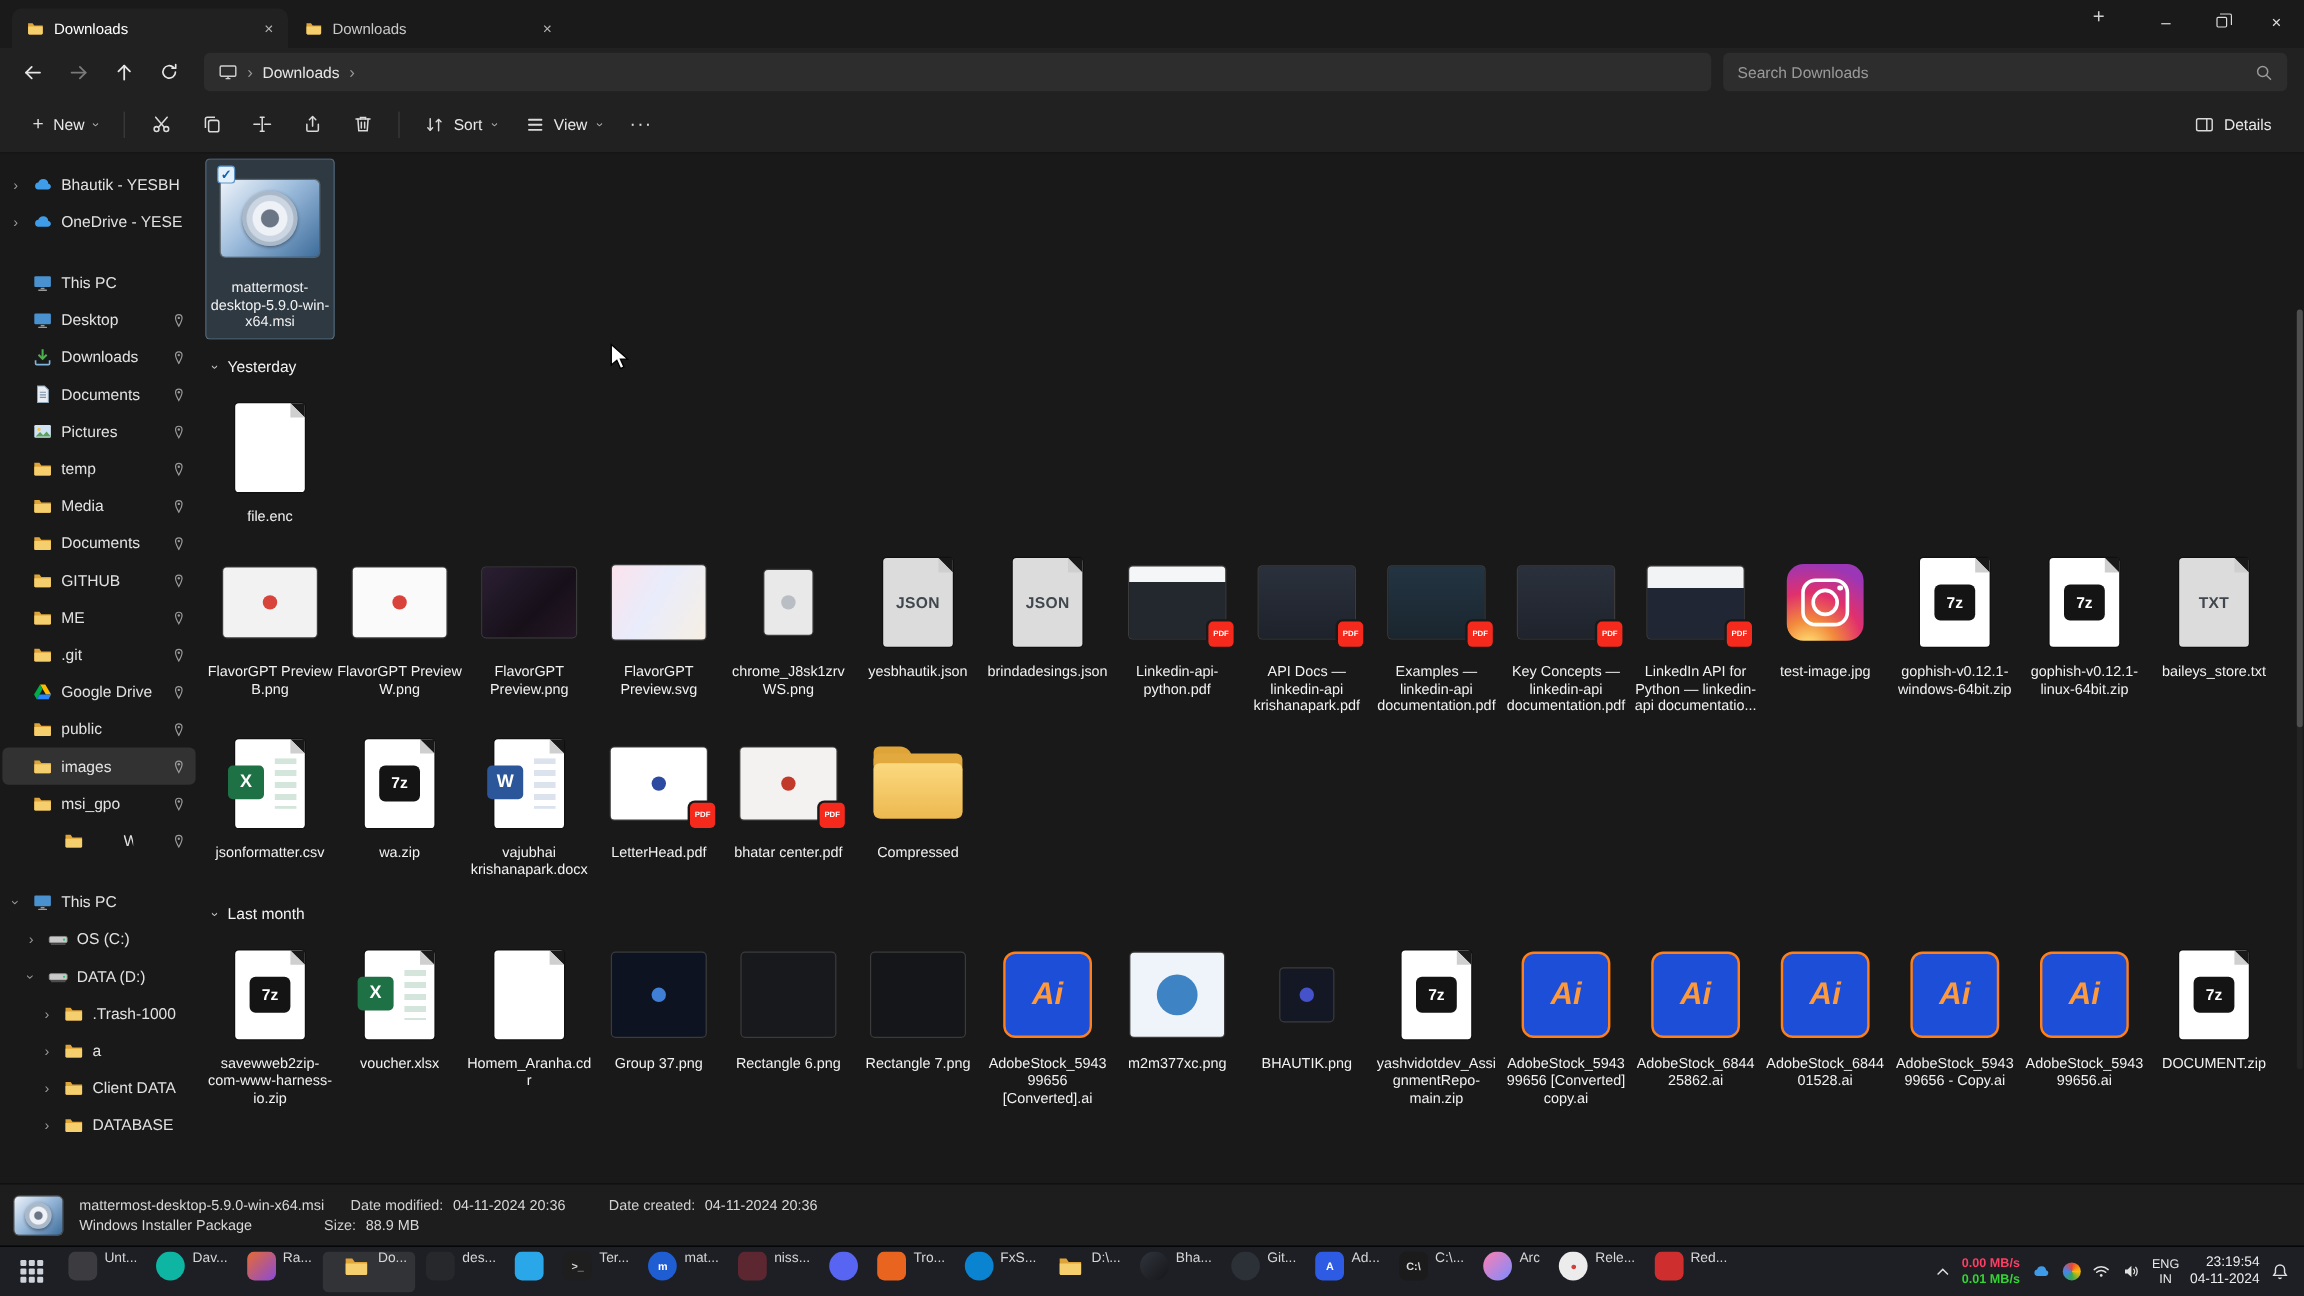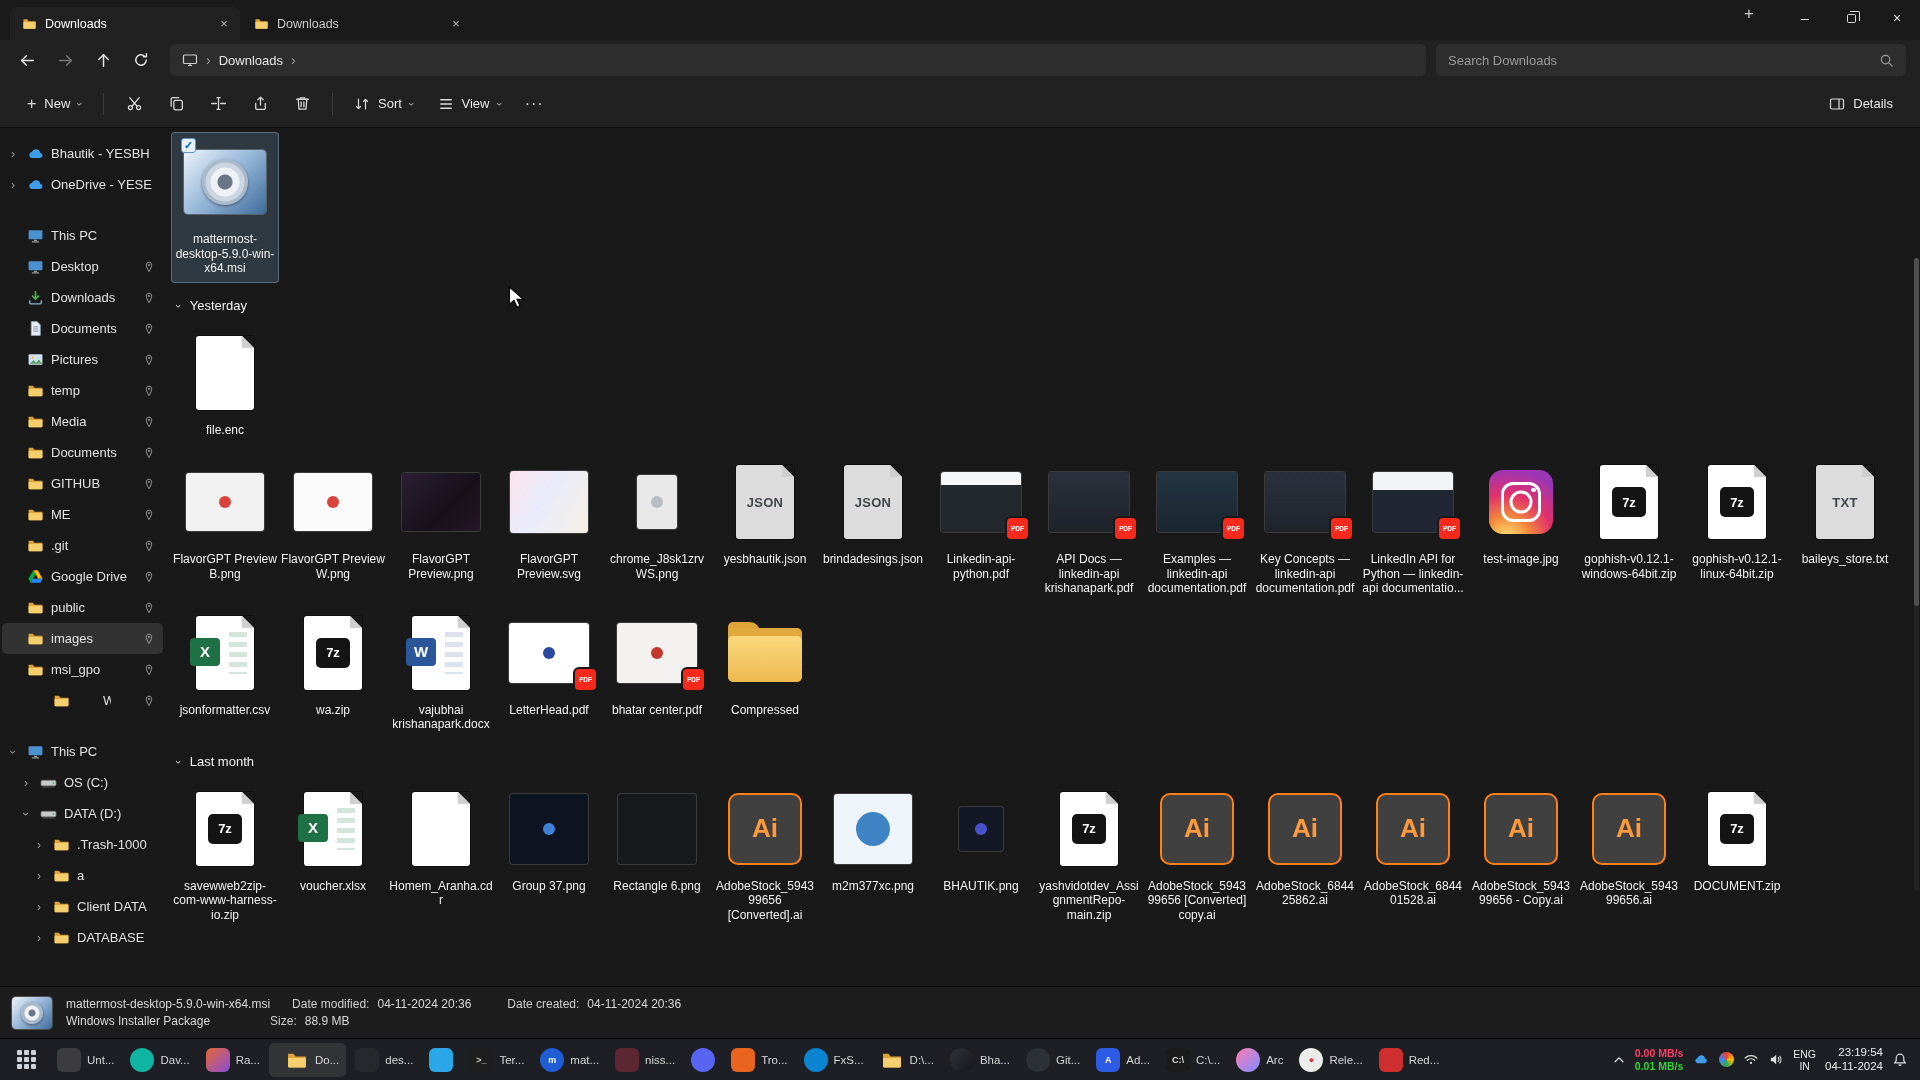--- a/index.html
+++ b/index.html
@@ -91,35 +91,35 @@
   .ic-msi.mini { width:40px; height:32px; } .disc.mini { width:22px; height:22px; background:radial-gradient(circle,#6a7686 0 3px,#eef1f6 4px 7px,#a9b9c9 8px 11px); }
   .ic-ig { width:64px; height:64px; border-radius:14px; position:relative;
            background:radial-gradient(circle at 28% 110%, #fdd36b 8%, #f28a3c 28%, #e1306c 55%, #9b36b7 85%); }
   .ic-ig .cam { position:absolute; inset:12px; border:3.5px solid #fff; border-radius:12px; }
   .ic-ig .cam::before { content:""; position:absolute; left:50%; top:50%; transform:translate(-50%,-50%); width:17px; height:17px; border:3.5px solid #fff; border-radius:50%; }
   .ic-ig .cam::after { content:""; position:absolute; right:2.5px; top:2.5px; width:4.5px; height:4.5px; background:#fff; border-radius:50%; }
   .ic-folder { width:80px; height:62px; position:relative; }
   .ic-folder .ftab { position:absolute; left:3px; top:0; width:32px; height:16px; background:#dfa437; border-radius:5px 10px 0 0; }
   .ic-folder .fback { position:absolute; left:3px; right:3px; top:6px; bottom:2px; background:#e2aa3e; border-radius:5px; }
   .ic-folder .ffront { position:absolute; left:3px; right:3px; top:14px; bottom:2px; background:linear-gradient(#fbd97e,#edb951); border-radius:5px 5px 6px 6px; }
-  .ic-ai { width:74px; height:72px; background:#404040; border:2.5px solid #ff7f18; border-radius:10px; display:flex; align-items:center; justify-content:center; color:#ff9a3c; font-weight:bold; font-size:26px; }
+  .ic-ai { width:74px; height:72px; background:#1d4ed8; border:2.5px solid #ff7f18; border-radius:10px; display:flex; align-items:center; justify-content:center; color:#ff9a3c; font-weight:bold; font-size:26px;font-style:italic; }
 
   
   .statusbar { height:52px; flex:0 0 auto; background:#1d1d1d; border-top:1px solid var(--hair); display:flex; align-items:center; gap:14px; padding:0 12px; }
   .sb-lines { display:flex; flex-direction:column; gap:3px; font-size:12px; color:#d8d8d8; }
   .sb-line { display:flex; align-items:center; }
   .sb-line .lab { color:#cfcfcf; margin-left:22px; }
   .sb-line .val { margin-left:8px; }
 
   
   .taskbar { position:absolute; left:0; right:0; bottom:0; height:42px; background:#1d1f24; border-top:1px solid #000; display:flex; align-items:center; padding:0 8px; }
   .start { width:36px; height:34px; border-radius:5px; display:flex; align-items:center; justify-content:center; margin-right:4px; }
   .startgrid { display:grid; grid-template-columns:repeat(3,5px); grid-template-rows:repeat(3,5px); gap:2px; }
   .startgrid i { background:#ced3db; border-radius:1px; }
-  .tapp { height:34px; display:flex; align-items:center; gap:6px; padding:0 7px; border-radius:5px; margin-left:2px; }
+  .tapp { height:34px; display:flex; align-items:flex-start; gap:6px; padding:0 7px; border-radius:5px; margin-left:2px; }
   .tapp.active { background:rgba(255,255,255,.09);padding-left:16px; }
   .ticn { width:24px; height:24px; flex:0 0 auto; display:flex; align-items:center; justify-content:center; font-size:9px; font-weight:bold; overflow:hidden; }
   .ticn svg { width:22px; height:22px; }
   .tlbl { font-size:11.5px; color:#d6d6d6; white-space:nowrap; max-width:36px; overflow:hidden; }
   .tray { margin-left:auto; display:flex; align-items:center; gap:9px; padding-right:4px; }
   .speeds { display:flex; flex-direction:column; align-items:flex-end; font-size:10.5px; line-height:12.5px; font-weight:bold; }
   .lang { display:flex; flex-direction:column; align-items:center; font-size:10.5px; line-height:12px; color:#e9e9e9; }
   .clock { display:flex; flex-direction:column; align-items:flex-end; font-size:11.5px; line-height:13.5px; color:#eeeeee; }
   .colordot { width:15px; height:15px; border-radius:50%; background:conic-gradient(#ea4335,#fbbc05,#34a853,#4285f4,#ea4335); }
 
@@ -879,20 +879,26 @@
                     <div class="mark" style="width: 12px; height: 12px; background: rgb(63, 127, 214);"></div>
                   </div>
                 </div>
                 <div class="fname">Group 37.png</div>
               </div>
               <div class="tile">
                 <div class="fiwrap">
                   <div class="thumb" style="width: 78px; height: 70px; background: rgb(23, 25, 28);"></div>
                 </div>
                 <div class="fname">Rectangle 6.png</div>
+              </div>
+              <div class="tile">
+                <div class="fiwrap">
+                  <div class="thumb" style="width: 78px; height: 70px; background: rgb(20, 22, 25);"></div>
+                </div>
+                <div class="fname">Rectangle 7.png</div>
               </div>
               <div class="tile">
                 <div class="fiwrap">
                   <div class="ic-ai">Ai</div>
                 </div>
                 <div class="fname">AdobeStock_594399656 [Converted].ai</div>
               </div>
               <div class="tile">
                 <div class="fiwrap">
                   <div class="thumb" style="width: 78px; height: 70px; background: rgb(238, 244, 249);">

